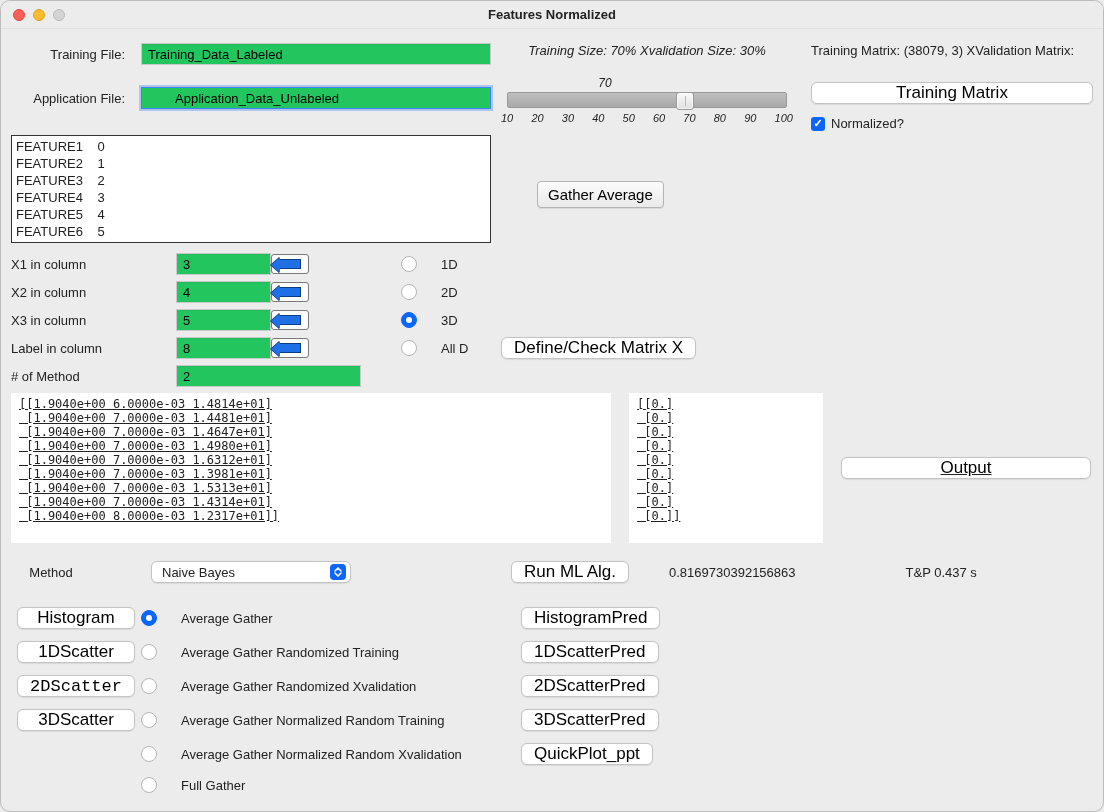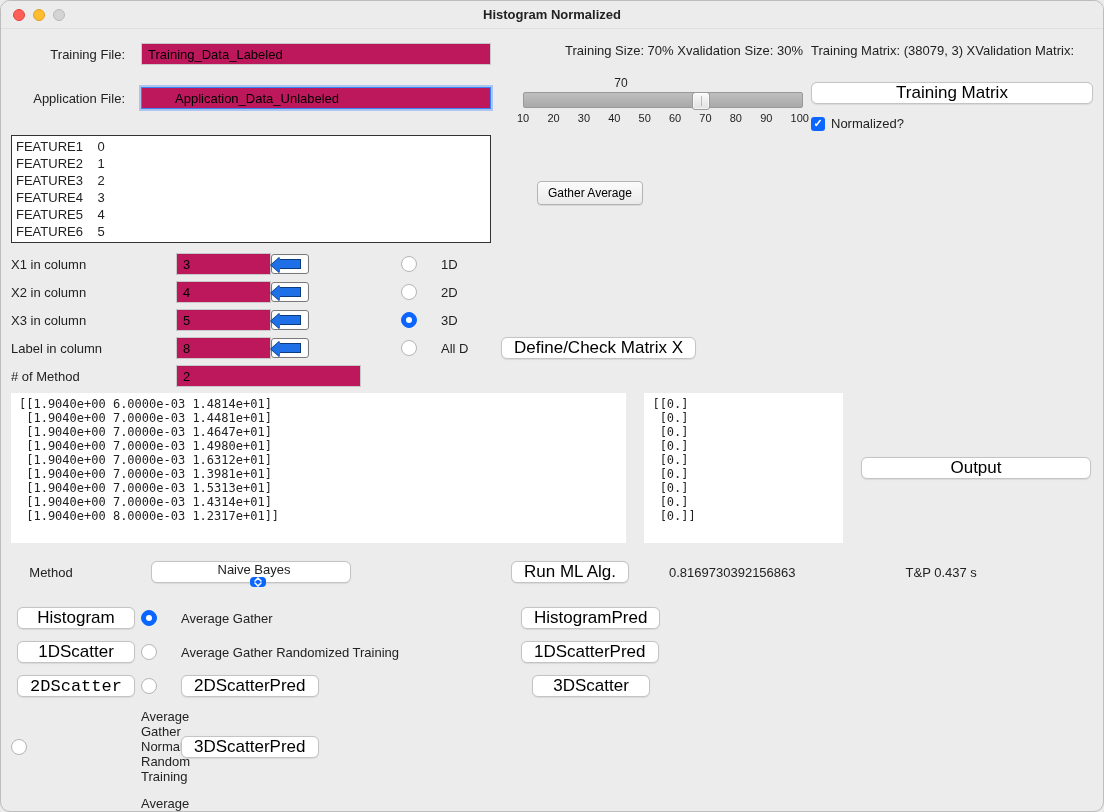--- a/index.html
+++ b/index.html
@@ -50,42 +50,42 @@
     text-align: center;
     font-size: 13px;
     font-weight: 600;
     pointer-events: none;
   }
   .content {
     padding: 4px 10px 10px 10px;
   }
   .label { font-size: 13px; }
   .input {
-    background: #be185d;
+    background: #22c55e;
     border: 1px solid #c8c8c8;
     border-radius: 0;
     height: 22px;
     padding: 2px 6px;
     font-size: 13px;
     width: 100%;
     box-shadow: inset 0 1px 0 rgba(0,0,0,0.04);
   }
   .input-focus {
     border: 1px solid #3b82f6;
     box-shadow: 0 0 0 2px rgba(59,130,246,0.35);
     padding-left: 33px;
   }
   .toprow { display: flex; align-items: flex-start; margin-top: 10px; }
   .filecol {
     width: 480px;
   }
   .file-row { display: flex; align-items: center; margin-bottom: 22px; }
   .file-label { width: 130px; text-align: right; padding-right: 16px; }
   .file-input-wrap { flex: 1; }
-  .midcol { flex: 1; display: flex; flex-direction: column; align-items: flex-end; }
+  .midcol { flex: 1; display: flex; flex-direction: column; align-items: center; font-style: italic; }
   .rightcol { width: 290px; padding-left: 8px; }
   .size-line { font-size: 13px; margin-bottom: 12px; white-space: nowrap; }
   .slider-wrap { width: 280px; margin-top: 6px; position: relative; }
   .slider-val { text-align: center; font-size: 12px; margin-bottom: 2px; position: relative; left: 88px; width: 20px; }
   .slider-track {
     height: 16px;
     background: linear-gradient(#bfbfbf,#a9a9a9);
     border: 1px solid #999;
     position: relative;
     border-radius: 2px;
@@ -209,46 +209,45 @@
     left: 4px; top: 4px;
     width: 6px; height: 6px;
     border-radius: 50%;
     background: #fff;
   }
   .btn-bevel {
     background: linear-gradient(#fbfbfb,#eaeaea);
     border: 1px solid #b3b3b3;
     border-radius: 4px;
     padding: 4px 10px;
-    font-size: 12px;
+    font-size: 15px;
     box-shadow: 0 1px 0 rgba(0,0,0,0.08);
   }
   .textmono {
     font-family: Menlo, Consolas, monospace;
     font-size: 12px;
     background: #fff;
     white-space: pre;
     padding: 4px 8px;
     overflow: hidden;
   }
-  .outputs-row { display: flex; gap: 18px; margin-top: 6px; width: 1080px; }
+  .outputs-row { display: flex; gap: 18px; margin-top: 6px; width: 1080px; text-decoration: underline; }
   .box-x { width: 620px; height: 150px; }
   .box-y { width: 200px; height: 150px; }
   .output-btn-col { flex: 1; display:flex; align-items:center; justify-content:center }
   .select {
     display: inline-flex;
     align-items: center;
     background: #fff;
     border: 0.5px solid #c4c4c4;
     border-radius: 6px;
     height: 22px;
     padding: 0 4px 0 10px;
     min-width: 200px;
     box-shadow: 0 0.5px 1px rgba(0,0,0,0.08);
-    flex-direction: column;
   }
   .select .sel-label { flex:1; }
   .select .sel-chevwrap {
     width: 16px; height: 16px;
     border-radius: 4px;
     background: #0a66ff;
     display: flex; align-items:center; justify-content:center;
     margin-left: 8px;
   }
   .sel-chevwrap svg { width:10px; height:10px; }
@@ -258,21 +257,21 @@
 </head>
 <body>
 
 <div class="window">
   <div class="titlebar">
     <div class="traffic">
       <span class="tl-red"></span>
       <span class="tl-yellow"></span>
       <span class="tl-gray"></span>
     </div>
-    <div class="title">Histogram Normalized</div>
+    <div class="title">Features Normalized</div>
   </div>
 
   <div class="content">
     <div class="toprow">
       <div class="filecol">
         <div class="file-row">
           <div class="file-label label">Training File:</div>
           <div class="file-input-wrap">
             <input class="input" value="Training_Data_Labeled" style="">
           </div>
@@ -391,21 +390,21 @@
       <div class="textmono box-y">[[0.]
  [0.]
  [0.]
  [0.]
  [0.]
  [0.]
  [0.]
  [0.]
  [0.]]</div>
       <div class="output-btn-col">
-        <button class="btn" style="width:230px;">Output</button>
+        <button class="btn" style="width:250px;">Output</button>
       </div>
     </div>
 
     <div class="method-row">
       <div class="label" style="width:80px; text-align:center;">Method</div>
       <div style="width:60px;"></div>
       <div class="select">
         <span class="sel-label">Naive Bayes</span>
         <span class="sel-chevwrap">
           <svg viewBox="0 0 10 10">
@@ -427,20 +426,21 @@
       <div class="label">Average Gather</div>
       <div><button class="btn" style="min-width:118px;">HistogramPred</button></div>
 
       <div style="text-align:center;"><button class="btn" style="min-width:118px;">1DScatter</button></div>
       <span class="radio"></span>
       <div class="label">Average Gather Randomized Training</div>
       <div><button class="btn" style="min-width:118px;">1DScatterPred</button></div>
 
       <div style="text-align:center;"><button class="btn" style="min-width:118px;font-family:Liberation Mono, monospace;">2DScatter</button></div>
       <span class="radio"></span>
+      <div class="label">Average Gather Randomized Xvalidation</div>
       <div><button class="btn" style="min-width:118px;">2DScatterPred</button></div>
 
       <div style="text-align:center;"><button class="btn" style="min-width:118px;">3DScatter</button></div>
       <span class="radio"></span>
       <div class="label">Average Gather Normalized Random Training</div>
       <div><button class="btn" style="min-width:118px;">3DScatterPred</button></div>
 
       <div></div>
       <span class="radio"></span>
       <div class="label">Average Gather Normalized Random Xvalidation</div>

